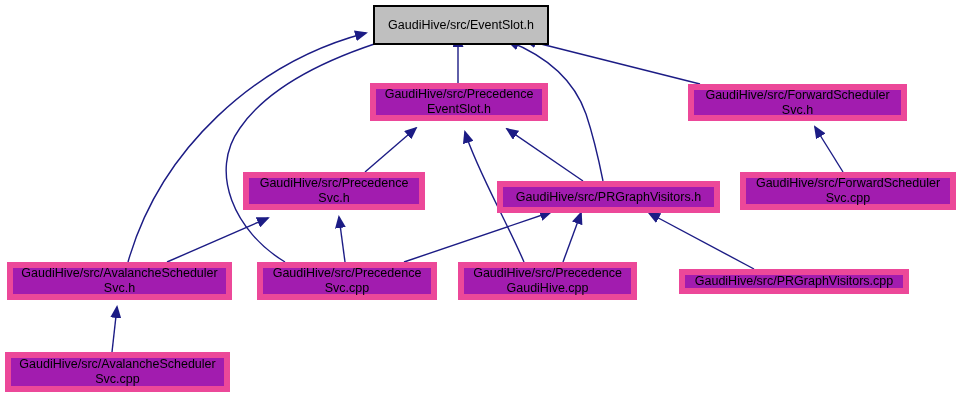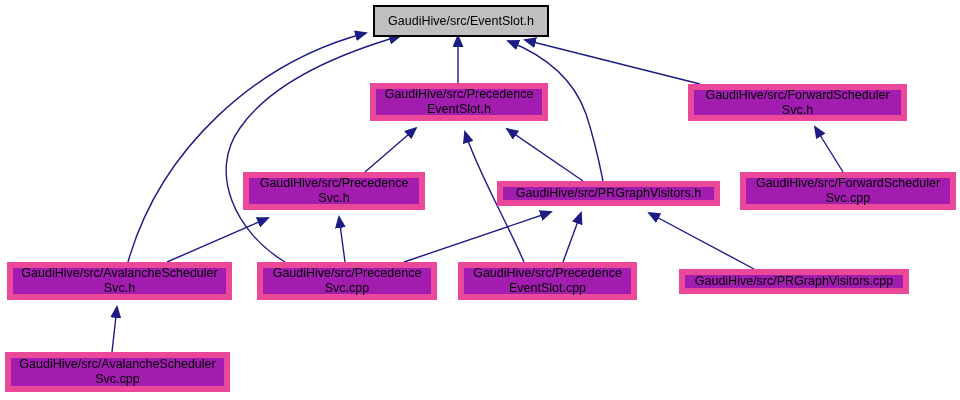--- a/index.html
+++ b/index.html
@@ -50,61 +50,61 @@
         <path d="M167,262 L268,218" marker-end="url(#arrow)"></path>
         <path d="M345,262 L339,217" marker-end="url(#arrow)"></path>
         <path d="M404,262 L551,212" marker-end="url(#arrow)"></path>
         <path d="M563,262 L581,213" marker-end="url(#arrow)"></path>
         <path d="M754,269 L649,213" marker-end="url(#arrow)"></path>
         <path d="M843,172 L815,127" marker-end="url(#arrow)"></path>
         <path d="M112,352 L117,307" marker-end="url(#arrow)"></path>
       </g>
   </svg>
 
-  <div class="node highlight" style="left:373px;top:5px;width:176px;height:32px;">
+  <div class="node highlight" style="left:373px;top:5px;width:176px;height:40px;">
     <span>GaudiHive/src/EventSlot.h</span>
   </div>
 
   <div class="node" style="left:370px;top:83px;width:178px;height:38px;">
     <span>GaudiHive/src/Precedence</span>
     <span>EventSlot.h</span>
   </div>
 
   <div class="node" style="left:688px;top:84px;width:219px;height:37px;">
     <span>GaudiHive/src/ForwardScheduler</span>
     <span>Svc.h</span>
   </div>
 
   <div class="node" style="left:243px;top:172px;width:182px;height:38px;">
     <span>GaudiHive/src/Precedence</span>
     <span>Svc.h</span>
   </div>
 
-  <div class="node" style="left:497px;top:181px;width:223px;height:25px;">
+  <div class="node" style="left:497px;top:181px;width:223px;height:32px;">
     <span>GaudiHive/src/PRGraphVisitors.h</span>
   </div>
 
   <div class="node" style="left:740px;top:172px;width:216px;height:38px;">
     <span>GaudiHive/src/ForwardScheduler</span>
     <span>Svc.cpp</span>
   </div>
 
   <div class="node" style="left:7px;top:262px;width:225px;height:38px;">
     <span>GaudiHive/src/AvalancheScheduler</span>
     <span>Svc.h</span>
   </div>
 
   <div class="node" style="left:257px;top:262px;width:180px;height:38px;">
     <span>GaudiHive/src/Precedence</span>
     <span>Svc.cpp</span>
   </div>
 
   <div class="node" style="left:458px;top:262px;width:179px;height:38px;">
     <span>GaudiHive/src/Precedence</span>
-    <span>EventSlot.cpp</span>
+    <span>GaudiHive.cpp</span>
   </div>
 
   <div class="node" style="left:679px;top:269px;width:230px;height:25px;">
     <span>GaudiHive/src/PRGraphVisitors.cpp</span>
   </div>
 
   <div class="node" style="left:5px;top:352px;width:225px;height:40px;">
     <span>GaudiHive/src/AvalancheScheduler</span>
     <span>Svc.cpp</span>
   </div>

